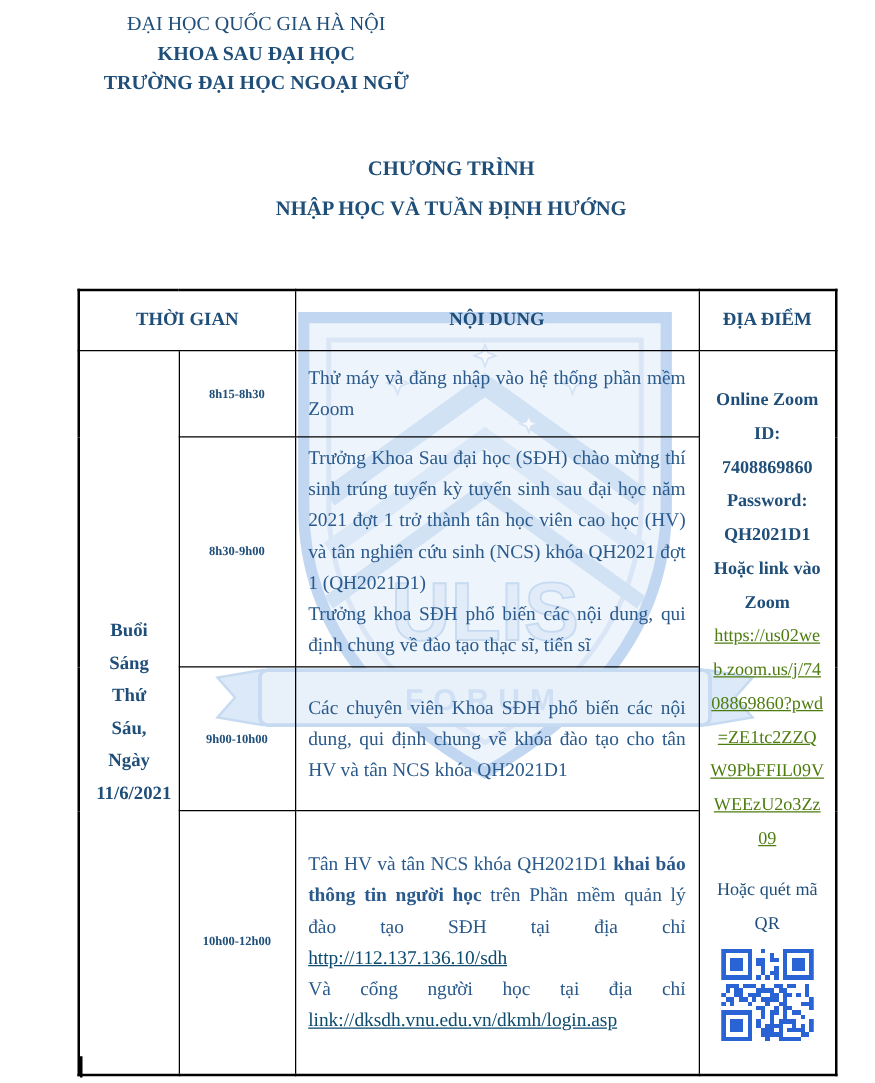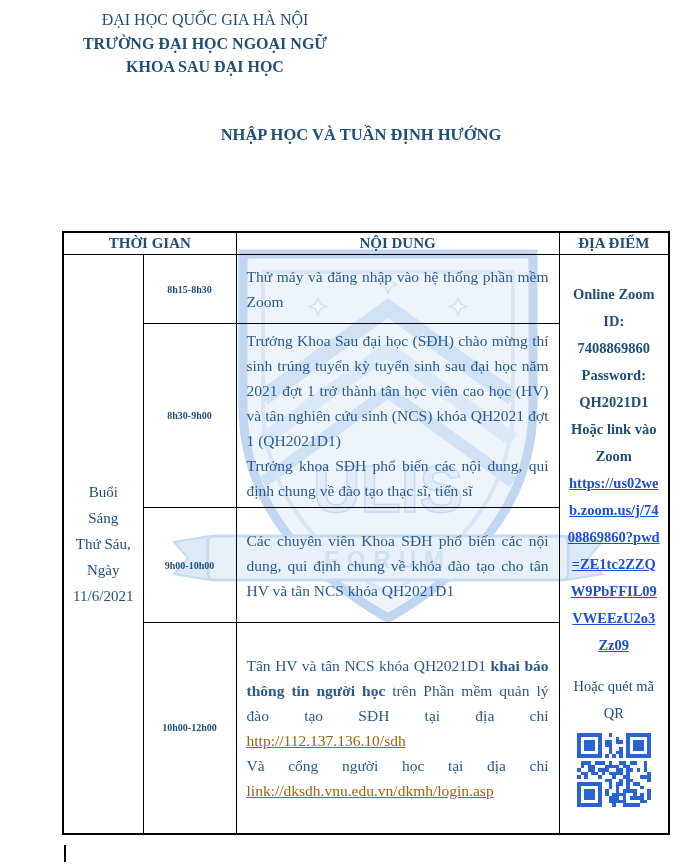--- a/index.html
+++ b/index.html
@@ -11,33 +11,33 @@
   .org-header { position:absolute; top:8px; left:0; width:410px; text-align:center;
     font-size:16px; line-height:23.5px; z-index:2; }
   .org-header .bold { font-weight:bold; }
   .doc-title { position:absolute; top:119px; left:62px; width:598px; text-align:center;
     font-weight:bold; font-size:16.5px; line-height:32px; z-index:2; }
   .watermark { position:absolute; left:168px; top:246px; z-index:0; }
 
   table.schedule { position:absolute; left:62px; top:231px; width:606px; z-index:1;
     border-collapse:collapse; table-layout:fixed; background:transparent;
     border:2px solid #000; }
-  .schedule th, .schedule td { border:1px solid #000; padding:0; vertical-align:middle; }
+  .schedule th, .schedule td { border:1px solid #000; padding:13px; vertical-align:middle; }
   th.h { font-size:15px; font-weight:bold; text-align:center; height:21px; }
   tr.r1 { height:69px; } tr.r2 { height:175px; } tr.r3 { height:115px; } tr.r4 { height:211px; }
-  td.day { font-weight:normal; font-size:15px; text-align:center; white-space:pre-line;
+  td.day { font-weight:bold; font-size:15px; text-align:center; white-space:pre-line;
     line-height:26px; }
   td.time { font-weight:bold; font-size:10px; text-align:center; }
   td.content { font-size:15.5px; color:#2A5A8C; text-align:justify;
     padding:4px 10px; line-height:25px; }
-  td.content a { color:#a16207; text-decoration:underline; }
+  td.content a { color:#0c4a6e; text-decoration:underline; }
   td.loc { font-size:14.5px; text-align:center; padding:4px 8px; line-height:27px; }
   .zoom-info { font-weight:bold;font-family:Liberation Serif, serif; }
-  .zoom-link { display:block; word-break:break-all; color:#1d4ed8;
-    text-decoration:underline;font-weight:bold; }
+  .zoom-link { display:block; word-break:break-all; color:#4d7c0f;
+    text-decoration:underline; }
   .qr-caption { margin-top:14px; }
   .qr-box { width:74px; height:74px; margin:6px auto 0; }
   .cursor-mark { position:absolute; left:64px; top:845px; width:2px; height:17px;
     background:#000; z-index:2; }
 </style>
 </head>
 <body>
 
 <svg class="watermark" width="440" height="380" viewBox="0 0 440 380" aria-hidden="true">
   <g opacity="0.9">
@@ -55,25 +55,26 @@
     <text x="220" y="266" text-anchor="middle" font-family="Liberation Sans, sans-serif" font-weight="bold" font-size="66" fill="#DFEAF9" stroke="#C0D7F0" stroke-width="1.5">ULIS</text>
     <path d="M42,290 L6,296 L20,312 L6,328 L42,334 Z" fill="#D9E7F8" stroke="#C0D7F0" stroke-width="2"></path>
     <path d="M398,290 L434,296 L420,312 L434,328 L398,334 Z" fill="#D9E7F8" stroke="#C0D7F0" stroke-width="2"></path>
     <rect x="40" y="290" width="360" height="44" rx="6" fill="#E6EFFA" stroke="#C0D7F0" stroke-width="3"></rect>
     <text x="220" y="322" text-anchor="middle" font-family="Liberation Sans, sans-serif" font-weight="bold" font-size="24" letter-spacing="8" fill="#CADDF3">FORUM</text>
   </g>
 </svg>
 
 <div class="org-header">
   <div>ĐẠI HỌC QUỐC GIA HÀ NỘI</div>
+  <div class="bold">KHOA SAU ĐẠI HỌC</div>
   <div class="bold">TRƯỜNG ĐẠI HỌC NGOẠI NGỮ</div>
-  <div class="bold">KHOA SAU ĐẠI HỌC</div>
 </div>
 
 <div class="doc-title">
+  <div>CHƯƠNG TRÌNH</div>
   <div>NHẬP HỌC VÀ TUẦN ĐỊNH HƯỚNG</div>
 </div>
 
 <table class="schedule">
   <colgroup>
     <col style="width:80px">
       <col style="width:93px">
       <col style="width:323px">
       <col style="width:110px">
   </colgroup>

